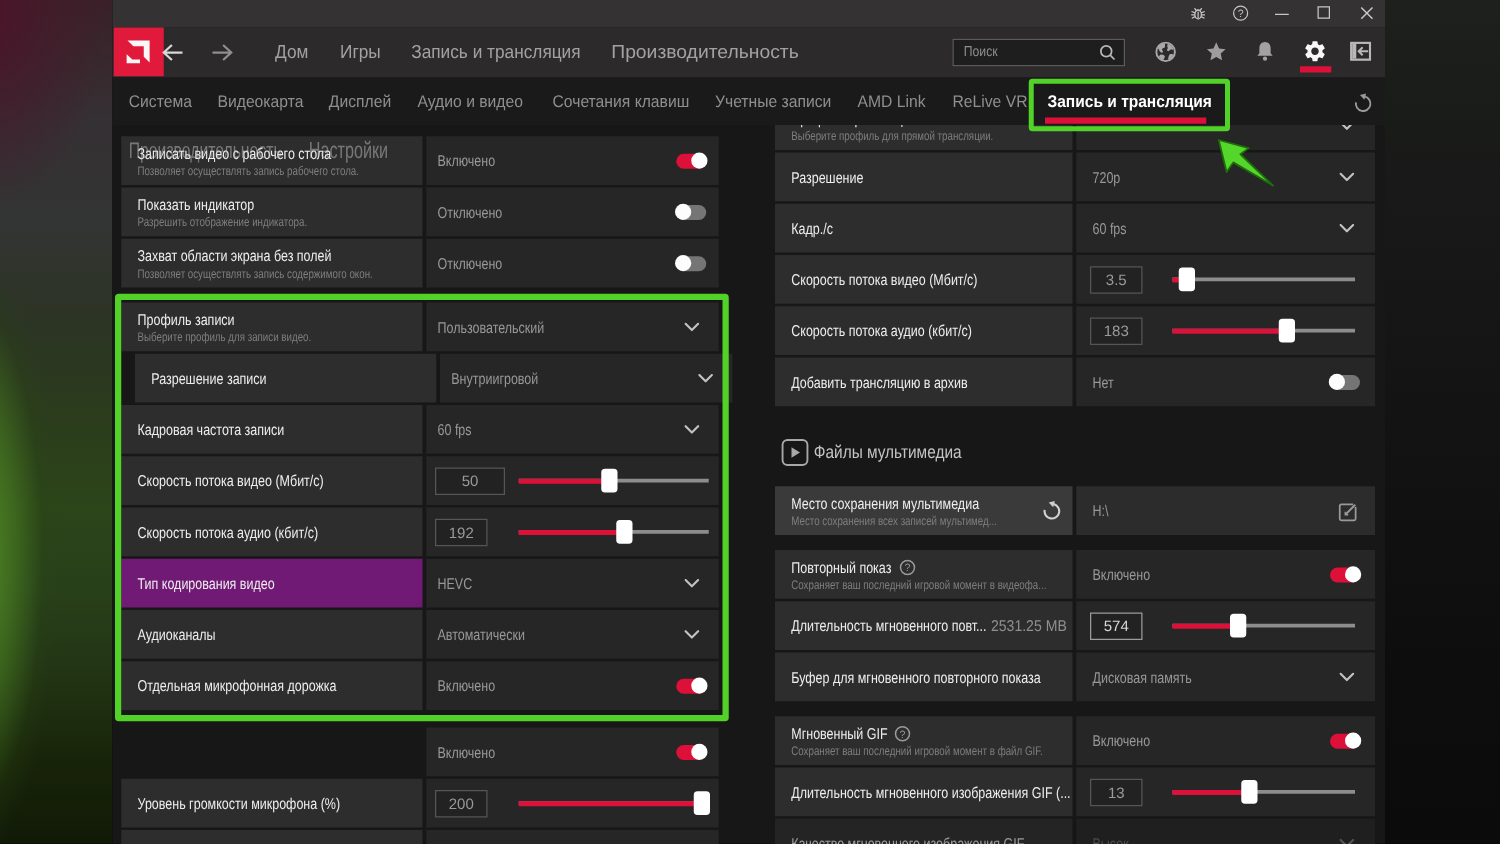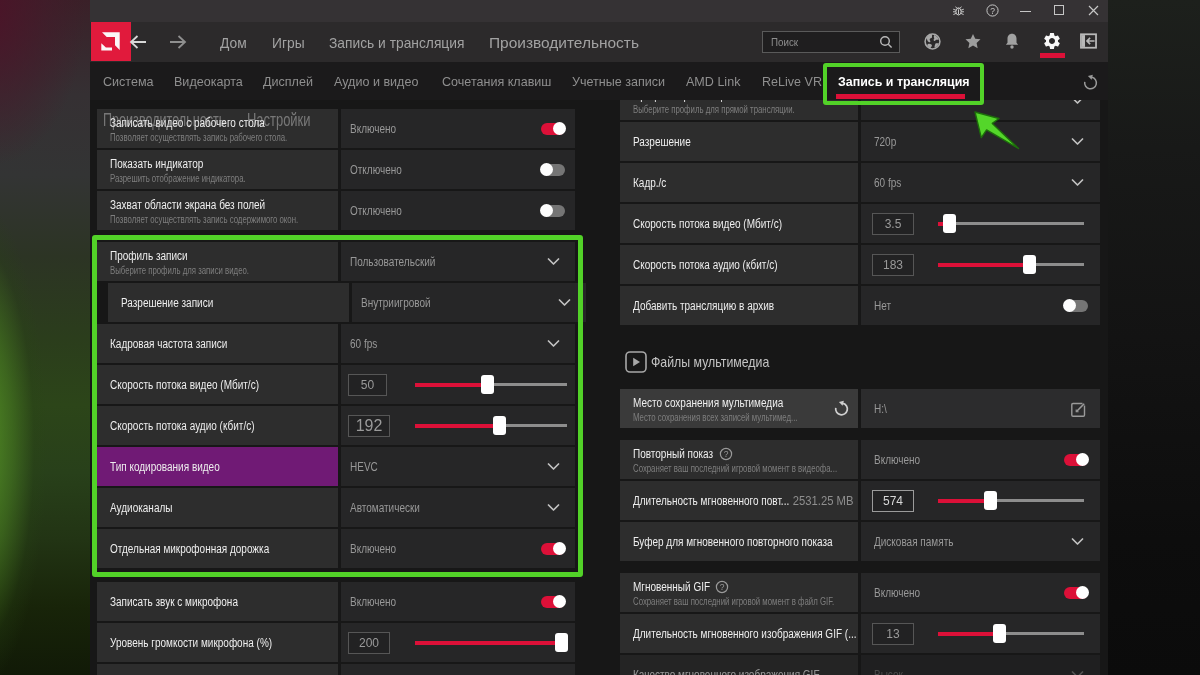--- a/index.html
+++ b/index.html
@@ -83,31 +83,31 @@
     <div class="abs vt" style="left:253px;top:19.5px;font-size:12.5px;color:#989898">60 fps</div>
     <svg class="abs" style="left:450px;top:15.5px" width="13" height="8" viewBox="0 0 13 8">
       <path d="M1.5 1 L6.5 6 L11.5 1" fill="none" stroke="#c2c2c2" stroke-width="1.7" stroke-linecap="round" stroke-linejoin="round"></path>
     </svg>
   </div>
 <div class="abs" style="left:97px;top:365px;width:478px;height:39px">
     <div class="abs" style="left:0;top:0;width:241px;height:39px;background:#2d2d2d;overflow:hidden">
       <div class="abs t1c" style="left:13px;top:50%">Скорость потока видео (Мбит/с)</div>
     </div>
     <div class="abs" style="left:244px;top:0;width:234px;height:39px;background:#262627"></div>
-    <div class="abs" style="left:251px;top:8.5px;width:39px;height:22px;border:1px solid #565656;background:rgba(30,30,30,.35);color:#9a9a9a;font-size:12px;line-height:20px;text-align:center">50</div>
+    <div class="abs" style="left:251px;top:8.5px;width:56px;height:22px;border:1px solid #565656;background:rgba(30,30,30,.35);color:#9a9a9a;font-size:12px;line-height:20px;text-align:center">50</div>
     <div class="abs" style="left:318px;top:18.0px;width:152px;height:3px;background:#8d8d8d"></div>
     <div class="abs" style="left:318px;top:17.5px;width:72px;height:4px;background:#dc1038"></div>
     <div class="abs" style="left:383.5px;top:10.0px;width:13px;height:19px;border-radius:3px;background:#fff"></div>
   </div>
 <div class="abs" style="left:97px;top:406px;width:478px;height:39px">
     <div class="abs" style="left:0;top:0;width:241px;height:39px;background:#2d2d2d;overflow:hidden">
       <div class="abs t1c" style="left:13px;top:50%">Скорость потока аудио (кбит/с)</div>
     </div>
     <div class="abs" style="left:244px;top:0;width:234px;height:39px;background:#262627"></div>
-    <div class="abs" style="left:251px;top:8.5px;width:42px;height:22px;border:1px solid #565656;background:rgba(30,30,30,.35);color:#9a9a9a;font-size:16px;line-height:20px;text-align:center">192</div>
+    <div class="abs" style="left:251px;top:8.5px;width:42px;height:22px;border:1px solid #565656;background:rgba(30,30,30,.35);color:#9a9a9a;font-size:12px;line-height:20px;text-align:center">192</div>
     <div class="abs" style="left:318px;top:18.0px;width:152px;height:3px;background:#8d8d8d"></div>
     <div class="abs" style="left:318px;top:17.5px;width:84px;height:4px;background:#dc1038"></div>
     <div class="abs" style="left:395.5px;top:10.0px;width:13px;height:19px;border-radius:3px;background:#fff"></div>
   </div>
 <div class="abs" style="left:97px;top:447px;width:478px;height:39px">
     <div class="abs" style="left:0;top:0;width:241px;height:39px;background:#701a75;overflow:hidden">
       <div class="abs t1c" style="left:13px;top:50%">Тип кодирования видео</div>
     </div>
     <div class="abs" style="left:244px;top:0;width:234px;height:39px;background:#262627"></div>
     <div class="abs vt" style="left:253px;top:19.5px;font-size:12.5px;color:#989898">HEVC</div>
@@ -128,23 +128,20 @@
 <div class="abs" style="left:97px;top:529px;width:478px;height:39px">
     <div class="abs" style="left:0;top:0;width:241px;height:39px;background:#2d2d2d;overflow:hidden">
       <div class="abs t1c" style="left:13px;top:50%">Отдельная микрофонная дорожка</div>
     </div>
     <div class="abs" style="left:244px;top:0;width:234px;height:39px;background:#262627"></div>
     <div class="abs vt" style="left:253px;top:19.5px;font-size:12.5px;color:#989898">Включено</div>
     <div class="abs" style="left:444px;top:13.5px;width:24px;height:12px;border-radius:6px;background:#dc1038"></div>
     <div class="abs" style="left:456px;top:13.0px;width:13px;height:13px;border-radius:50%;background:#fff"></div>
   </div>
 <div class="abs" style="left:97px;top:582px;width:478px;height:39px">
-    <div class="abs" style="left:0;top:0;width:241px;height:39px;background:#2d2d2d;overflow:hidden">
-      <div class="abs t1c" style="left:13px;top:50%">Записать звук с микрофона</div>
-    </div>
     <div class="abs" style="left:244px;top:0;width:234px;height:39px;background:#262627"></div>
     <div class="abs vt" style="left:253px;top:19.5px;font-size:12.5px;color:#989898">Включено</div>
     <div class="abs" style="left:444px;top:13.5px;width:24px;height:12px;border-radius:6px;background:#dc1038"></div>
     <div class="abs" style="left:456px;top:13.0px;width:13px;height:13px;border-radius:50%;background:#fff"></div>
   </div>
 <div class="abs" style="left:97px;top:623px;width:478px;height:39px">
     <div class="abs" style="left:0;top:0;width:241px;height:39px;background:#2d2d2d;overflow:hidden">
       <div class="abs t1c" style="left:13px;top:50%">Уровень громкости микрофона (%)</div>
     </div>
     <div class="abs" style="left:244px;top:0;width:234px;height:39px;background:#262627"></div>

